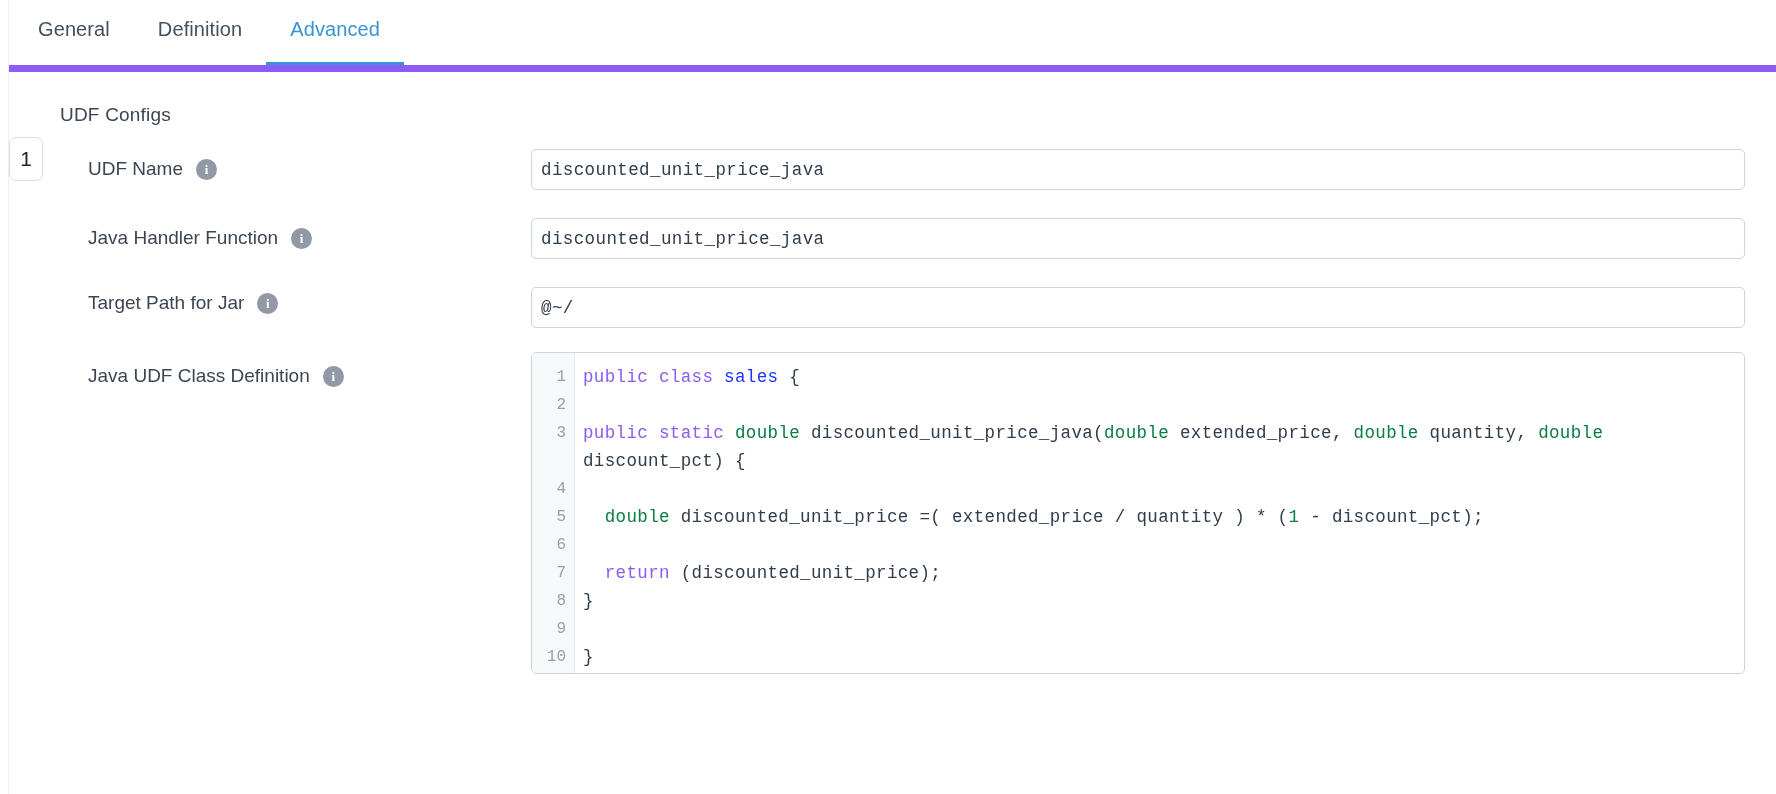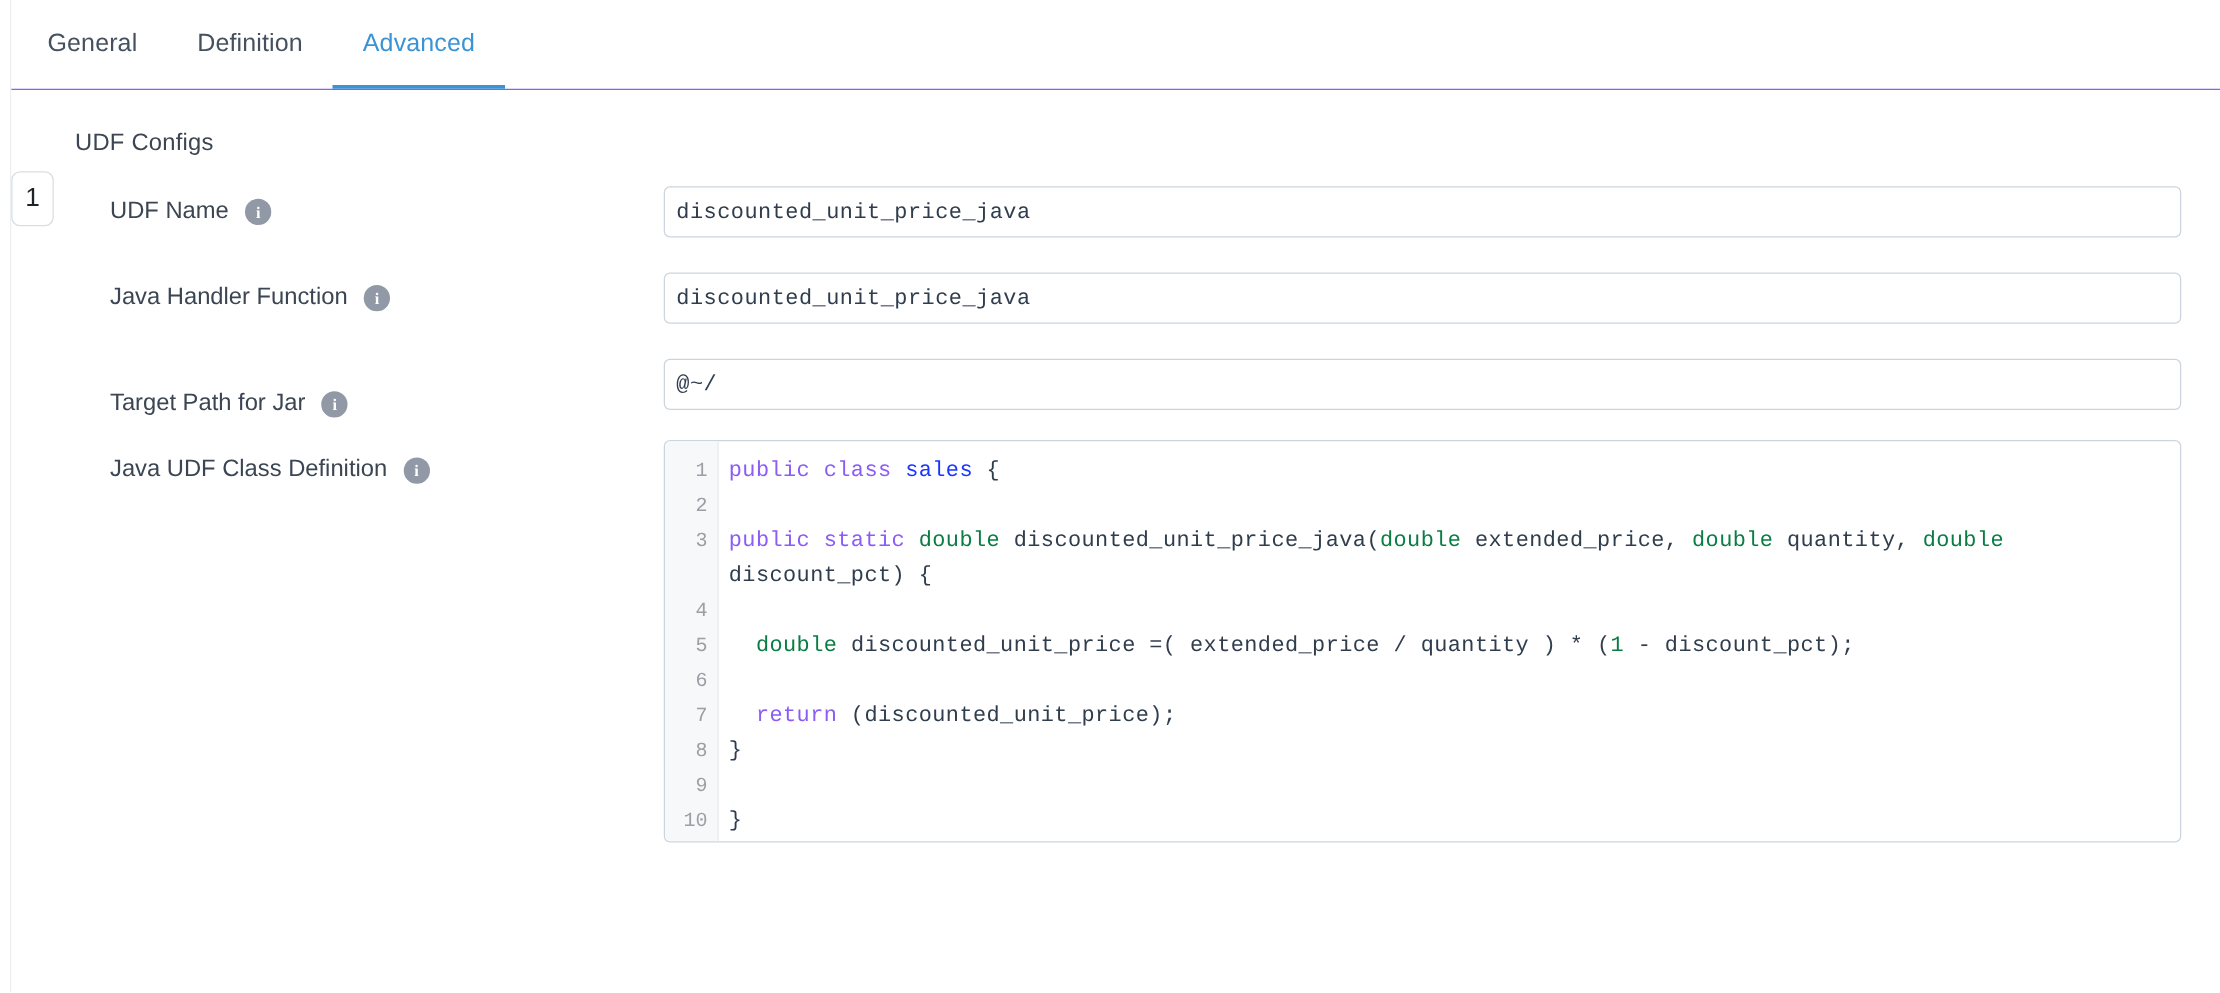--- a/index.html
+++ b/index.html
@@ -10,21 +10,21 @@
     font-family:"Liberation Sans", sans-serif;
     color:#37404d;
     overflow:hidden;
     position:relative;
   }
 
   
   .tabbar {
     position:absolute; left:0; top:0; width:1776px; height:72px;
     background:#ffffff;
-    border-bottom:1px solid #8b5cf6;
+    border-bottom:7px solid #8b5cf6;
     display:flex; align-items:flex-end;
   }
   .tabbar-edge {
     position:absolute; left:0; top:0; width:9px; height:72px;
     border-right:1px solid #eceff2;
     background:#ffffff;
   }
   .tab {
     position:relative;
     height:71px;
@@ -172,21 +172,21 @@
 
   <div class="row">
     <div class="row-label" style="top:155px;">
       <span>Java Handler Function</span>
       <span class="info-icon">i</span>
     </div>
     <div class="field" style="top:146px;" title="discounted_unit_price_java">discounted_unit_price_java</div>
   </div>
 
   <div class="row">
-    <div class="row-label" style="top:240px;">
+    <div class="row-label" style="top:220px;">
       <span>Target Path for Jar</span>
       <span class="info-icon">i</span>
     </div>
     <div class="field" style="top:215px;" title="@~/">@~/</div>
   </div>
 
   <div class="row">
     <div class="row-label" style="top:293px;">
       <span>Java UDF Class Definition</span>
       <span class="info-icon">i</span>

